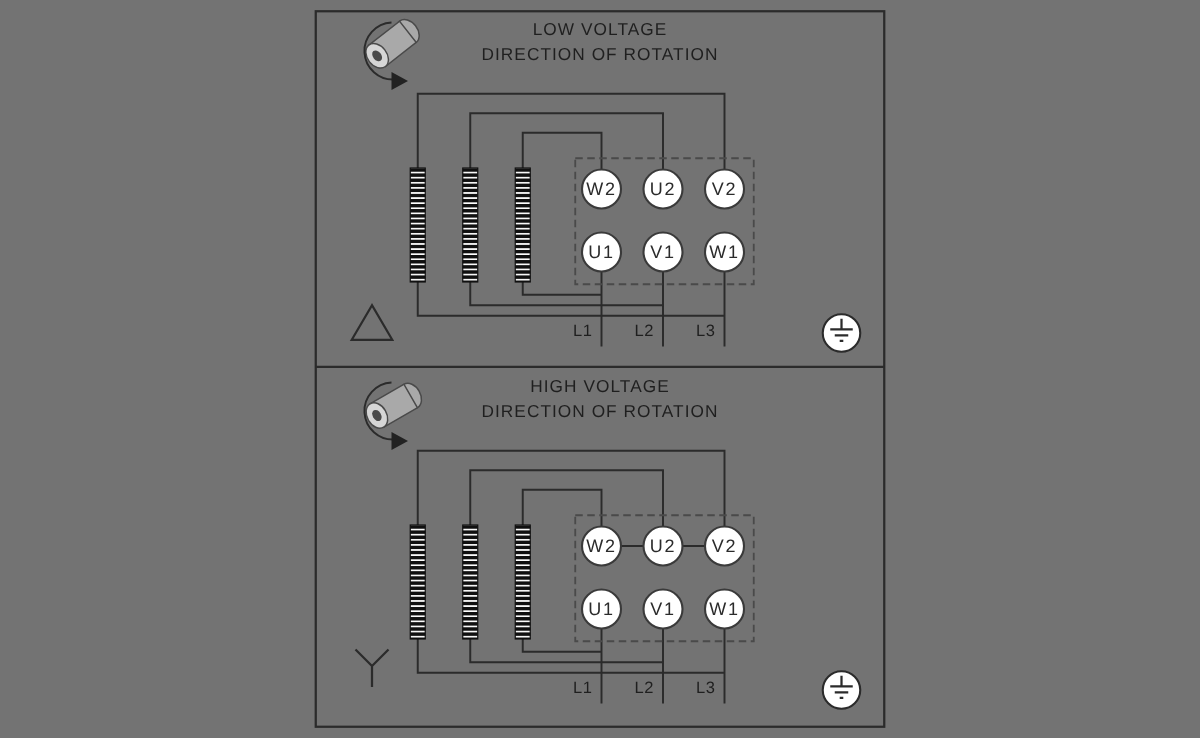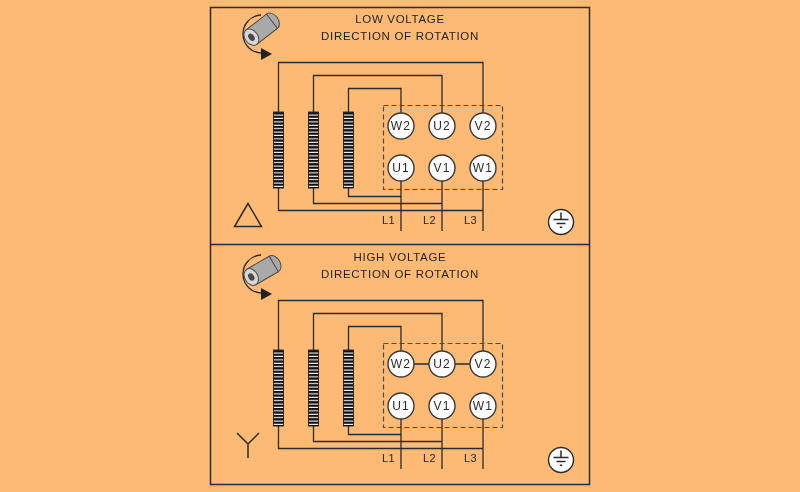--- a/index.html
+++ b/index.html
@@ -1,17 +1,17 @@
 <!DOCTYPE html>
 <html><head>
 <meta charset="utf-8">
 <style>
   html, body { margin: 0; padding: 0; background: #ffffff; }
   body { width: 800px; height: 492px; font-family: "Liberation Sans", sans-serif; }
-  .stage { position: relative; width: 800px; height: 492px; background: #fdba74; overflow: hidden; }
+  .stage { position: relative; width: 800px; height: 492px; background: #737373; overflow: hidden; }
   svg { display: block; }
   .title-text   { font-size: 11.5px; letter-spacing: 0.7px; fill: #1f1f1f; }
   .terminal-text{ font-size: 12px;   letter-spacing: 1.2px; fill: #2b2b2b; }
   .supply-text  { font-size: 11px;   letter-spacing: 0.4px; fill: #1f1f1f; }
   .wire { fill: none; stroke: #2b2b2b; stroke-width: 1.3; }
   .sym  { fill: none; stroke: #2b2b2b; stroke-width: 1.5; }
   .terminal-circle { fill: #ffffff; stroke: #3a3a3a; stroke-width: 1.4; }
   .dashed-box { fill: none; stroke: #4a4a4a; stroke-width: 1.2; stroke-dasharray: 5 3; }
   .border-line { fill: none; stroke: #2b2b2b; stroke-width: 1.5; }
 </style>

